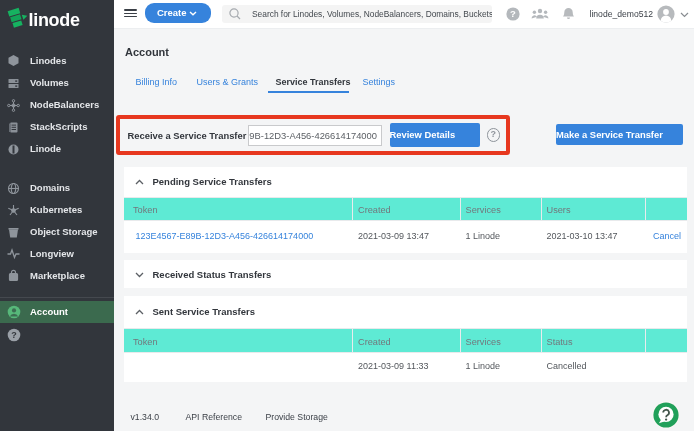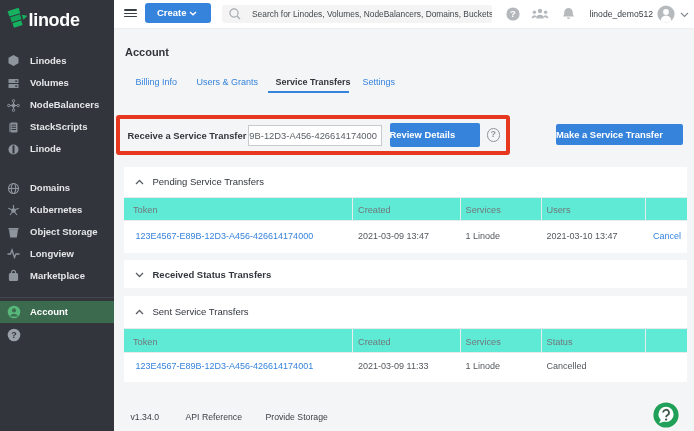--- a/index.html
+++ b/index.html
@@ -7,40 +7,40 @@
 body{font-family:"Liberation Sans",sans-serif;position:relative;background:#f4f5f6;overflow:hidden}
 
 #sidebar{position:absolute;left:0;top:0;width:114px;height:431px;background:#32363c;z-index:5}
 .nav{position:absolute;left:0;width:114px;height:22px;color:#e4e6e9;font-size:9.5px;font-weight:700;line-height:22px}
 .nav .lbl{position:absolute;left:30px;top:0;white-space:nowrap}
 .nav svg{position:absolute;left:7px;top:4.5px}
 .nav.active{background:#3b6a4e;color:#fff}
 
 #topbar{position:absolute;left:114px;top:0;width:580px;height:29px;background:#fff;border-bottom:1px solid #eceef0}
 .hbar{position:absolute;left:123.5px;width:13.5px;height:1.5px;background:#3a3f46;border-radius:1px}
-#createbtn{position:absolute;left:145px;top:3px;width:66px;height:20px;background:#3683dc;border-radius:3px;color:#fff;font-size:9.5px;font-weight:700;line-height:20px;text-align:left}
+#createbtn{position:absolute;left:145px;top:3px;width:66px;height:20px;background:#3683dc;border-radius:9px;color:#fff;font-size:9.5px;font-weight:700;line-height:20px;text-align:left}
 #searchbox{position:absolute;left:222px;top:5px;width:270px;height:18px;background:#f4f4f4;border-radius:3px;overflow:hidden}
 #searchbox .ph{position:absolute;left:30px;top:0;line-height:18px;font-size:8.4px;color:#43484e;white-space:nowrap}
 .topico{position:absolute}
 #username{position:absolute;left:589.5px;top:0;line-height:29px;font-size:8.6px;color:#3a3f46}
 
 #h1{position:absolute;left:125px;top:46px;font-size:11px;font-weight:700;color:#32363c}
 .tab{position:absolute;top:76.5px;font-size:9px;color:#3683dc;white-space:nowrap}
 .tab.active{color:#32363c;font-weight:700}
 #tabline{position:absolute;left:267.5px;top:90.5px;width:81.5px;height:2px;background:#3683dc}
 #redbox{position:absolute;left:116px;top:114.5px;width:394px;height:40px;border:4px solid #e7381f;border-radius:3px;z-index:9}
 #rlabel{position:absolute;left:127.5px;top:129.5px;font-size:9.4px;font-weight:700;color:#32363c}
 #tokeninput{position:absolute;left:248px;top:125px;width:134px;height:20.5px;background:#fff;border:1px solid #c9cacc;overflow:hidden}
 #tokeninput span{position:absolute;right:4px;top:0;line-height:19px;font-size:9.4px;color:#5c6065;white-space:nowrap}
 .bluebtn{position:absolute;background:#3683dc;border-radius:2px;color:#fff;font-size:9.4px;font-weight:700;text-align:left}
 #helpq{position:absolute;left:486.5px;top:128px;width:13.5px;height:13.5px;border:1.3px solid #8e949b;border-radius:50%;color:#8e949b;font-size:9px;font-weight:700;text-align:center;line-height:11.5px}
 
 .panel{position:absolute;left:124px;width:563px;background:#fff}
 .sechead{position:absolute;left:0;top:0;width:100%;}
-.sechead .t{position:absolute;left:28.5px;font-size:9.5px;font-weight:400;color:#32363c;white-space:nowrap}
+.sechead .t{position:absolute;left:28.5px;font-size:9.5px;font-weight:700;color:#32363c;white-space:nowrap}
 .chev{position:absolute;left:11px;width:9px;height:9px}
 .thead{position:absolute;left:0;width:100%;background:#5eead4;border-top:1px solid #e8eaec;border-bottom:1px solid #e8eaec}
 .th{position:absolute;font-size:9.2px;color:#72777c;white-space:nowrap}
 .vsep{position:absolute;top:0;bottom:0;width:1px;background:#e9ebed}
 .td{position:absolute;font-size:9px;color:#53575c;white-space:nowrap}
 .td.link{color:#3683dc}
 
 .foot{position:absolute;font-size:8.7px;color:#3a3f46;white-space:nowrap}
 </style>
 </head>
@@ -288,21 +288,20 @@
   <div class="thead" style="top:32px;height:25px">
     <i class="vsep" style="left:228px"></i>
       <i class="vsep" style="left:335.5px"></i>
       <i class="vsep" style="left:416.5px"></i>
       <i class="vsep" style="left:521px"></i>
     <span class="th" style="left:9px;top:7.5px">Token</span>
     <span class="th" style="left:234px;top:7.5px">Created</span>
     <span class="th" style="left:341.5px;top:7.5px">Services</span>
     <span class="th" style="left:422.5px;top:7.5px">Status</span>
   </div>
-  <span class="td link" style="left:11.5px;top:64.5px">123E4567-E89B-12D3-A456-426614174001</span>
   <span class="td" style="left:234px;top:64.5px">2021-03-09 11:33</span>
   <span class="td" style="left:341.5px;top:64.5px">1 Linode</span>
   <span class="td" style="left:422.5px;top:64.5px">Cancelled</span>
 </div>
 
 <span class="foot" style="left:130.5px;top:412px">v1.34.0</span>
 <span class="foot" style="left:185.5px;top:412px">API Reference</span>
 <span class="foot" style="left:265.5px;top:412px">Provide Storage</span>
 
 <svg width="28" height="28" viewBox="0 0 28 28" style="position:absolute;left:652px;top:400.5px">

